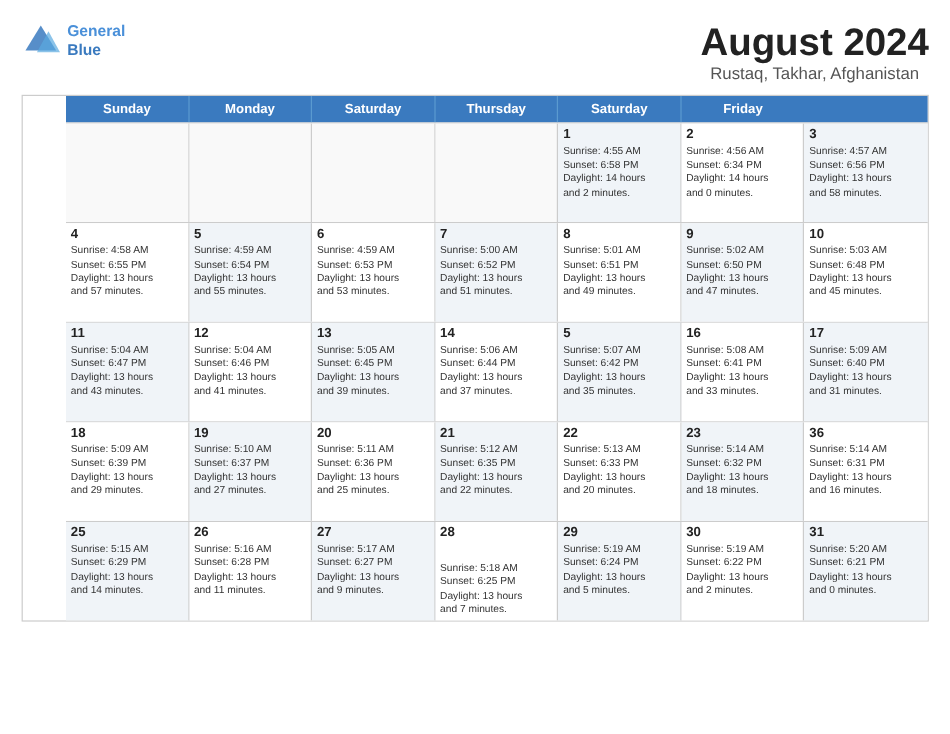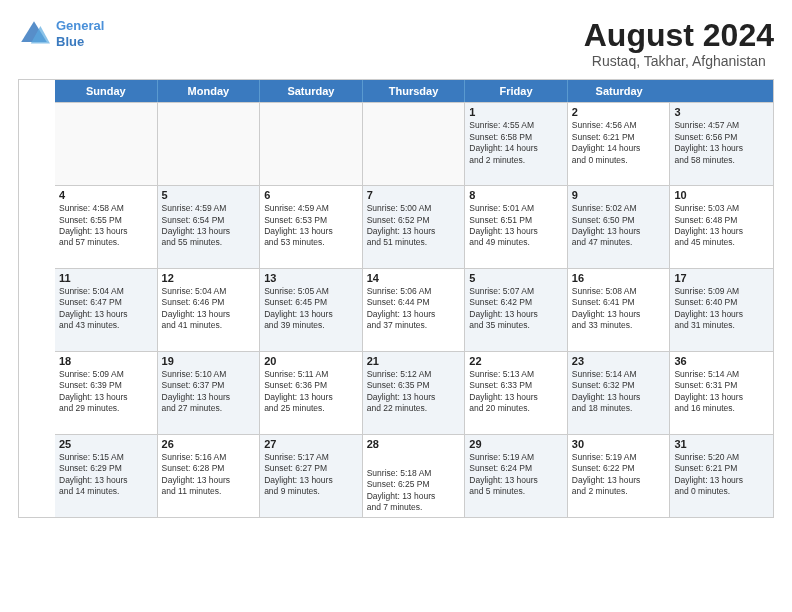--- a/index.html
+++ b/index.html
@@ -130,40 +130,40 @@
       <div class="location">Rustaq, Takhar, Afghanistan</div>
     </div>
   </div>
 
   <div class="calendar">
     <div class="cal-header-row">
       <div class="cal-header-cell">Sunday</div>
       <div class="cal-header-cell">Monday</div>
       <div class="cal-header-cell">Saturday</div>
       <div class="cal-header-cell">Thursday</div>
+      <div class="cal-header-cell">Saturday</div>
       <div class="cal-header-cell">Friday</div>
-      <div class="cal-header-cell">Saturday</div>
     </div>
     <div class="cal-body" id="cal-body">
     <div class="cal-row">
           <div class="cal-cell empty"></div>
           <div class="cal-cell empty"></div>
           <div class="cal-cell empty"></div>
           <div class="cal-cell empty"></div>
           <div class="cal-cell alt-bg">
             <span class="day-num">1</span>
             <div class="cell-info" style="white-space: pre-line;">Sunrise: 4:55 AM
 Sunset: 6:58 PM
 Daylight: 14 hours
 and 2 minutes.</div>
           </div>
           <div class="cal-cell">
             <span class="day-num">2</span>
             <div class="cell-info" style="white-space: pre-line;">Sunrise: 4:56 AM
-Sunset: 6:21 PM
+Sunset: 6:34 PM
 Daylight: 14 hours
 and 0 minutes.</div>
           </div>
           <div class="cal-cell alt-bg">
             <span class="day-num">3</span>
             <div class="cell-info" style="white-space: pre-line;">Sunrise: 4:57 AM
 Sunset: 6:56 PM
 Daylight: 13 hours
 and 58 minutes.</div>
           </div>

